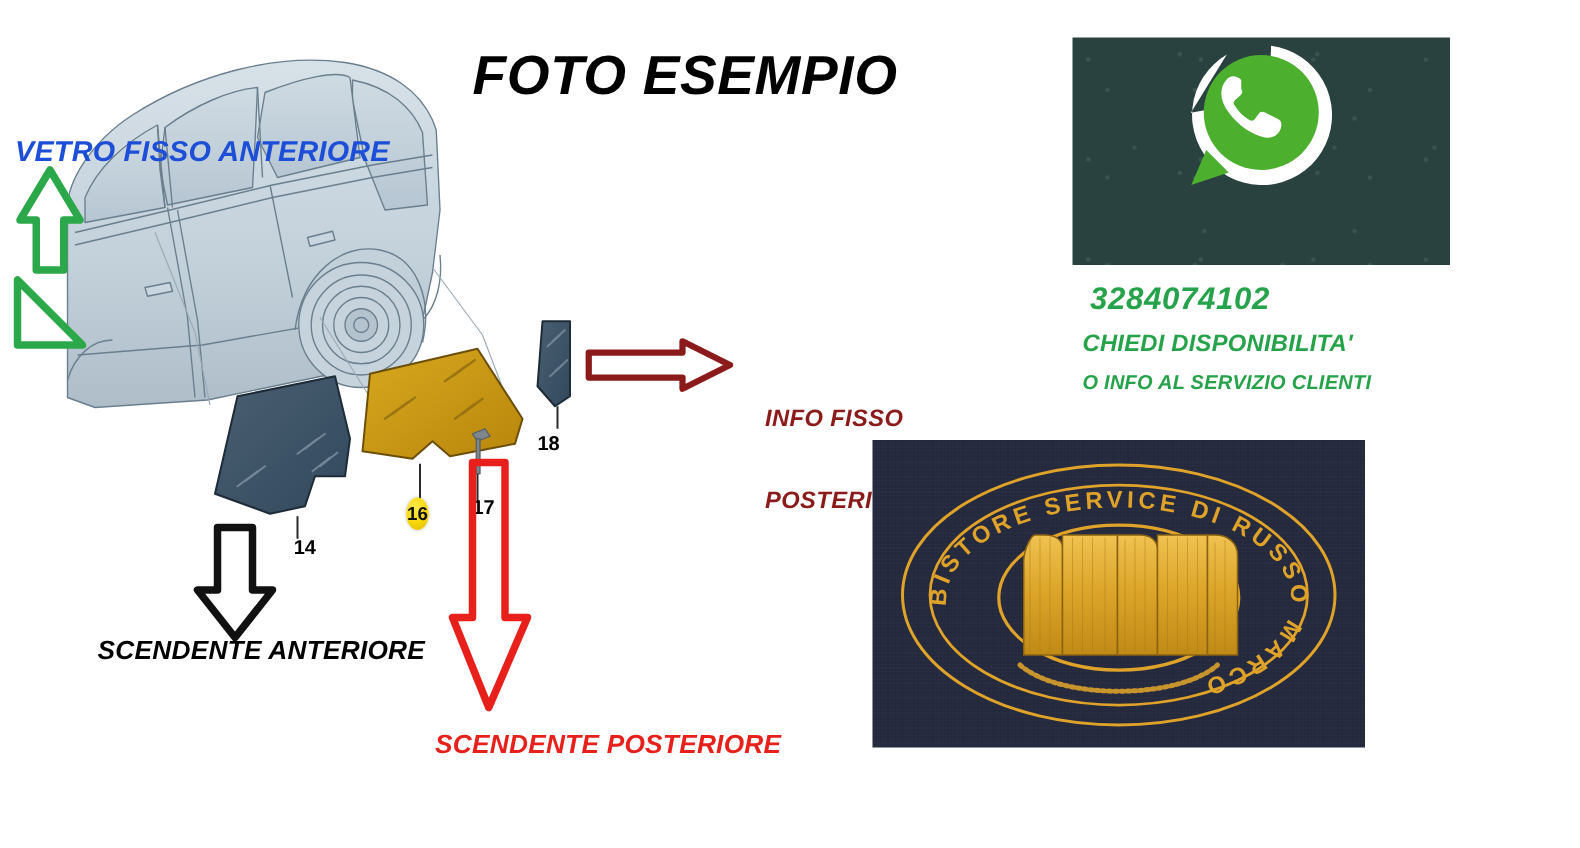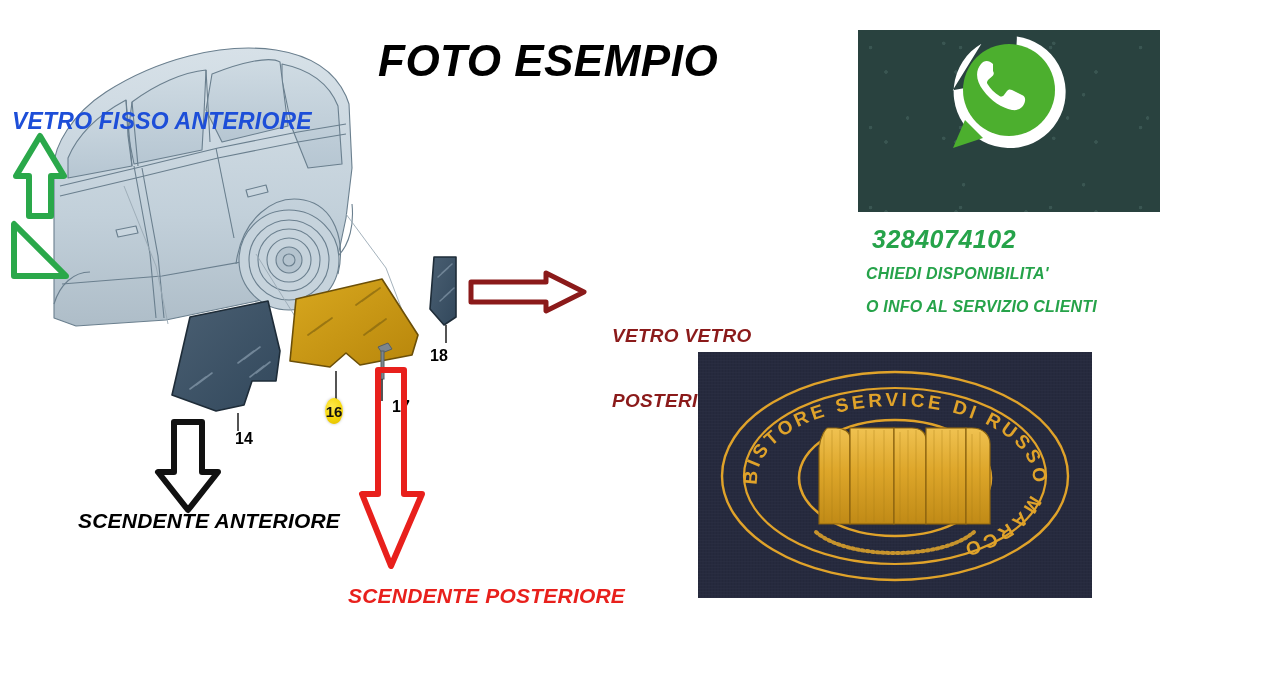--- a/index.html
+++ b/index.html
@@ -24,21 +24,21 @@
   #lbl-sa{left:78px;top:509px;font-size:21px;color:#000;letter-spacing:.2px;}
   #lbl-sp{left:348px;top:584px;font-size:21px;color:#e8201c;letter-spacing:.2px;}
 
   
   #car-wrap{left:46px;top:18px;width:420px;height:330px;}
   #parts-wrap{left:150px;top:255px;width:340px;height:200px;}
 
   
   .partnum{font-family:"Liberation Sans",sans-serif;font-weight:bold;font-size:16px;color:#000000;}
   #num14{left:235px;top:430px;}
-  #num17{left:392px;top:398px;}
+  #num17{left:378px;top:398px;}
   #num18{left:430px;top:347px;}
   #num16{left:325px;top:398px;width:18px;height:26px;border-radius:50%;
          background:radial-gradient(circle at 38% 32%,#ffe94d 0%,#f6d70a 55%,#e0bd00 100%);
          color:#111;font-size:15px;font-weight:bold;display:flex;align-items:center;
          justify-content:center;box-shadow:0 0 3px rgba(0,0,0,.25);}
 
   
   #wa-block{left:858px;top:30px;width:302px;height:182px;
             background:#29423f;overflow:hidden;}
   #wa-block .tex{position:absolute;inset:0;opacity:.17;
@@ -47,21 +47,21 @@
        radial-gradient(circle at 78% 14%,#8fb9b2 0 1.5px,transparent 2px),
        radial-gradient(circle at 40% 60%,#8fb9b2 0 1.5px,transparent 2px),
        radial-gradient(circle at 88% 72%,#8fb9b2 0 1.5px,transparent 2px),
        radial-gradient(circle at 62% 88%,#8fb9b2 0 1.5px,transparent 2px);
      background-size:90px 80px,110px 95px,70px 70px,120px 90px,80px 100px;}
   #wa-word{position:absolute;left:0;right:0;bottom:8px;text-align:center;
            color:#f4f7f6;font-size:41px;font-weight:bold;letter-spacing:-1px;}
 
   
   #wa-phone{left:872px;top:225px;font-size:25px;font-weight:bold;font-style:italic;color:#26a34a;letter-spacing:.5px;}
-  #wa-l1{left:866px;top:265px;font-size:16px;font-weight:bold;font-style:italic;color:#26a34a;letter-spacing:.2px;}
+  #wa-l1{left:866px;top:265px;font-size:19px;font-weight:bold;font-style:italic;color:#26a34a;letter-spacing:.2px;}
   #wa-l2{left:866px;top:298px;font-size:16px;font-weight:bold;font-style:italic;color:#26a34a;letter-spacing:.2px;}
 
   
   #logo-block{left:698px;top:352px;width:394px;height:246px;background:#262a3e;overflow:hidden;}
   #logo-block .weave{position:absolute;inset:0;opacity:.35;
     background-image:repeating-linear-gradient(0deg,rgba(255,255,255,.05) 0 1px,transparent 1px 3px),
                      repeating-linear-gradient(90deg,rgba(0,0,0,.12) 0 1px,transparent 1px 3px);}
   #logo-svg{position:absolute;left:0;top:0;}
 
   .arrowsvg{position:absolute;}
@@ -195,21 +195,21 @@
   </svg>
   <svg class="arrowsvg" style="left:8px;top:218px;" width="64" height="64">
     <path d="M6,6 L6,58 L58,58 Z" fill="#ffffff" stroke="#2aa84a" stroke-width="6" stroke-linejoin="round"></path>
   </svg>
   <div class="abs lbl" id="lbl-vfa">VETRO FISSO ANTERIORE</div>
 
   <svg class="arrowsvg" style="left:466px;top:268px;" width="124" height="48">
     <path d="M5,14 L80,14 L80,5 L118,24 L80,43 L80,34 L5,34 Z" fill="#ffffff" stroke="#8b1a1a" stroke-width="5" stroke-linejoin="round"></path>
   </svg>
   <div class="abs lbl" id="lbl-vfp">
-    <div>VETRO VETRO</div>
+    <div>INFO FISSO</div>
     <div>POSTERIORE</div>
   </div>
 
   <svg class="arrowsvg" style="left:152px;top:418px;" width="74" height="96">
     <path d="M22,4 L50,4 L50,54 L66,54 L36,92 L6,54 L22,54 Z" fill="#ffffff" stroke="#111111" stroke-width="6" stroke-linejoin="round"></path>
   </svg>
   <div class="abs lbl" id="lbl-sa">SCENDENTE ANTERIORE</div>
 
   <svg class="arrowsvg" style="left:358px;top:366px;" width="72" height="206">
     <path d="M20,4 L46,4 L46,128 L64,128 L33,200 L4,128 L20,128 Z" fill="#ffffff" fill-opacity="0" stroke="#e8201c" stroke-width="6" stroke-linejoin="round"></path>

